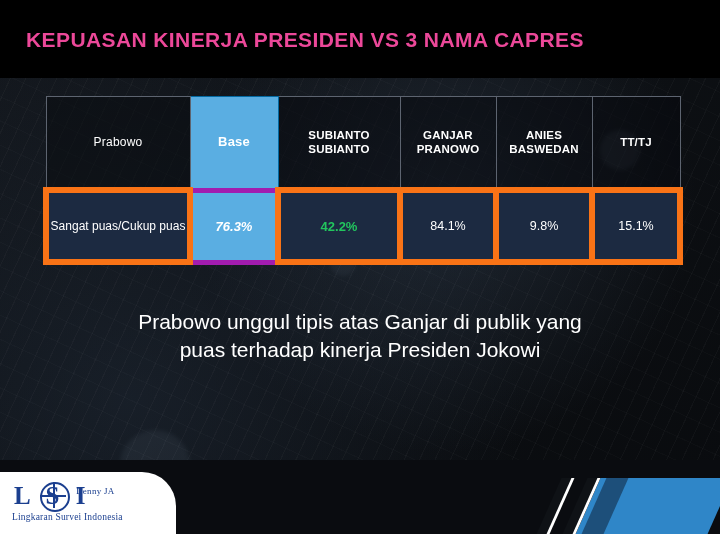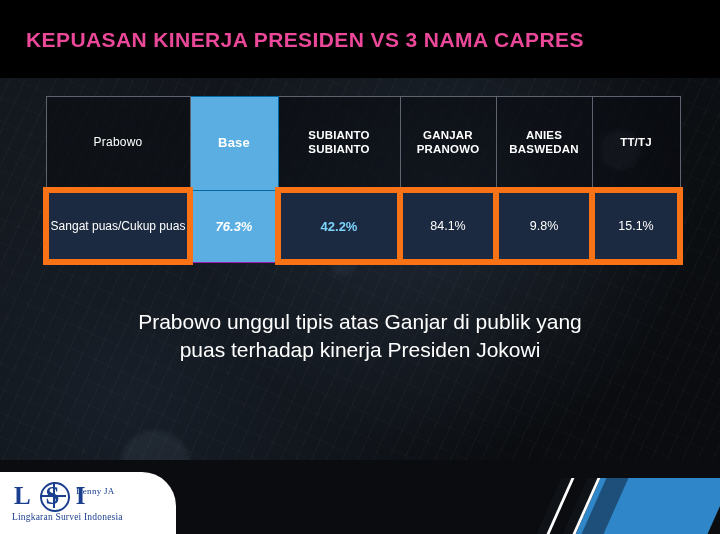--- a/index.html
+++ b/index.html
@@ -60,23 +60,23 @@
     height:66px;vertical-align:middle;text-align:center;
     color:#ffffff;font-size:12.5px;
     border:6px solid #f97316;
     background:#1c2a41;
   }
   .row.first{
     font-size:12px;text-align:center;
   }
   .row.base{
     background:#5aaee2;color:#ffffff;font-style:italic;font-weight:bold;font-size:13px;
-    border:1px solid #a21caf;
+    border:5px solid #a21caf;
   }
-  .row.hl{color:#7dd3fc;font-weight:bold;font-size:13px;}
+  .row.hl{color:#22c55e;font-weight:bold;font-size:13px;}
   
   #caption{
     position:absolute;left:0;top:308px;width:720px;
     text-align:center;color:#ffffff;
     font-size:21px;line-height:1.35;
   }
   
   #footer{
     position:absolute;left:0;bottom:0;width:720px;height:74px;
     background:#0a0c10;

